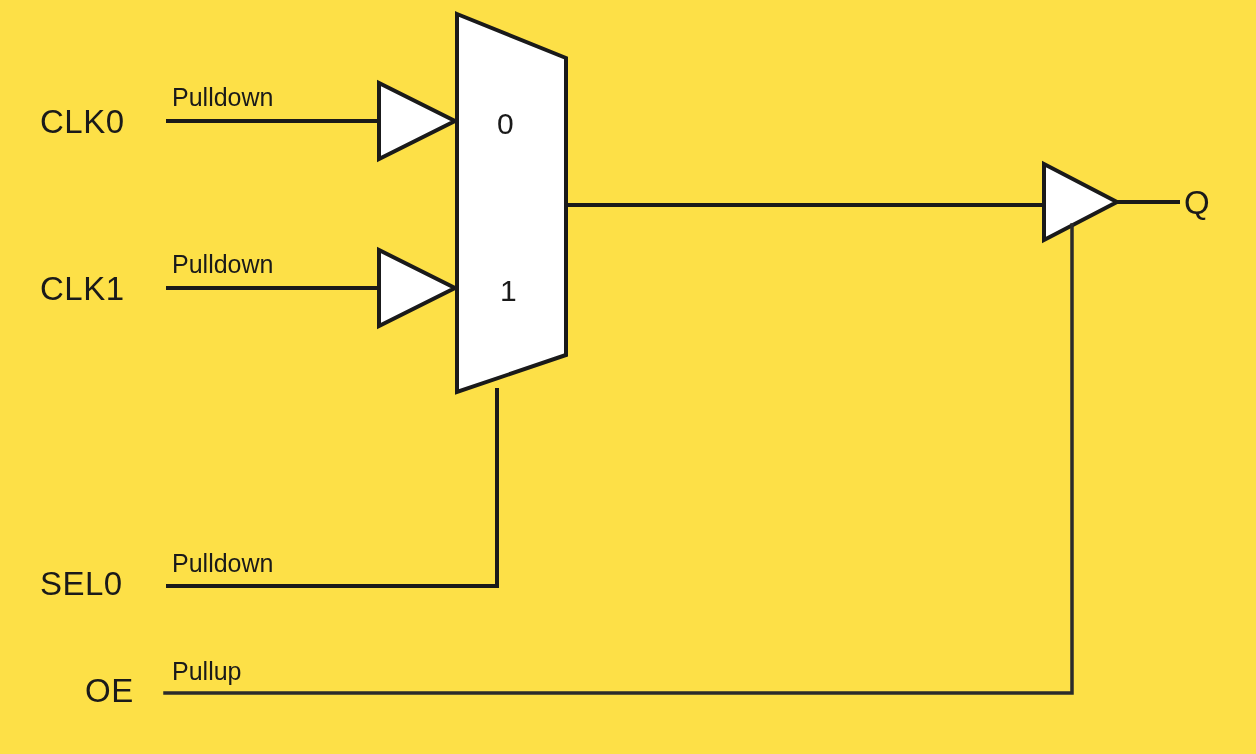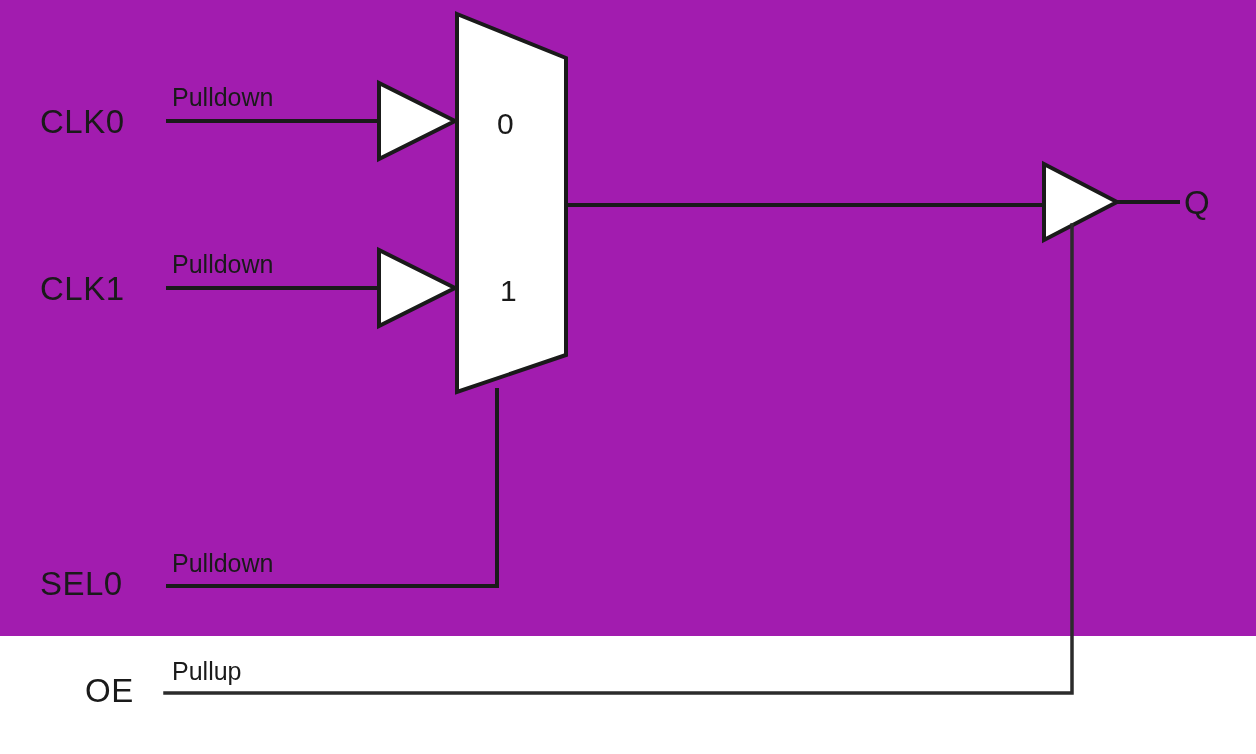--- a/index.html
+++ b/index.html
@@ -9,22 +9,22 @@
   }
   body {
     width: 1256px;
     height: 754px;
     font-family: "Liberation Sans", sans-serif;
     overflow: hidden;
   }
   #schematic-root {
     position: relative;
     width: 1256px;
-    height: 636px;
-    background: #a21caf;
+    height: 754px;
+    background: #fde047;
   }
   svg.diagram {
     display: block;
     width: 1256px;
     height: 754px;
   }
   .wire {
     stroke: #1a1a1a;
     stroke-width: 4;
     fill: none;

